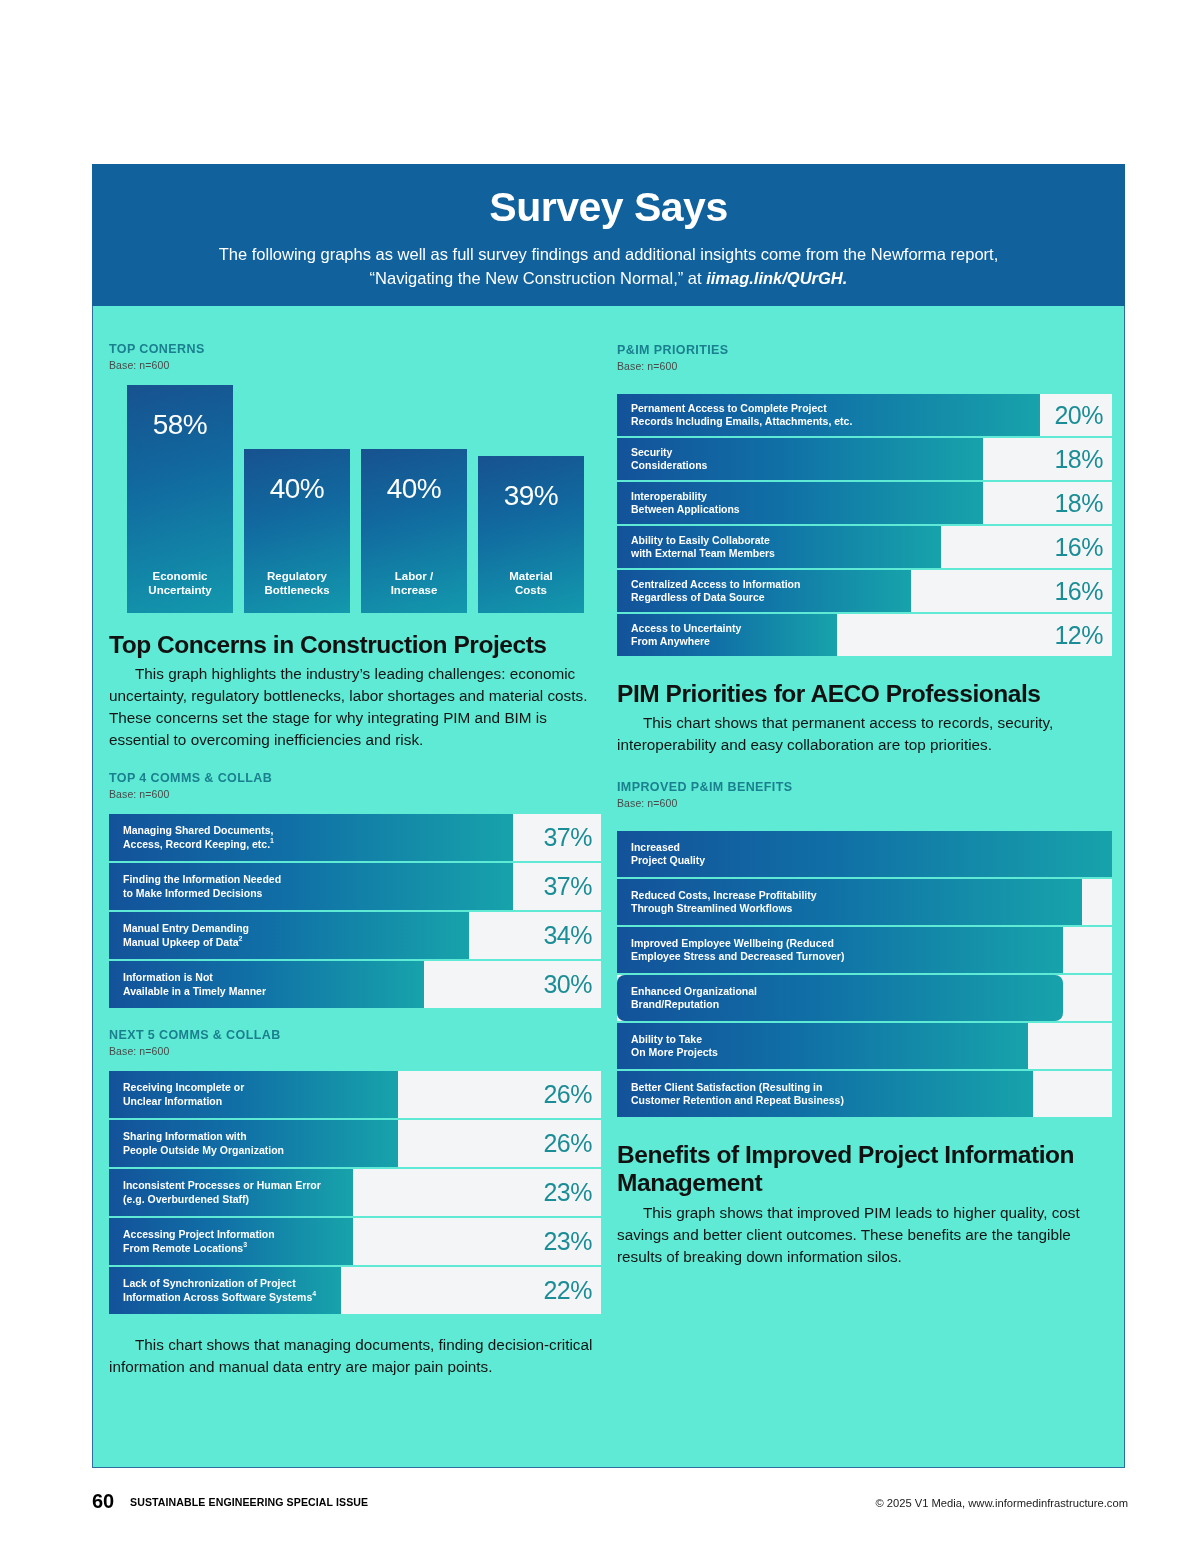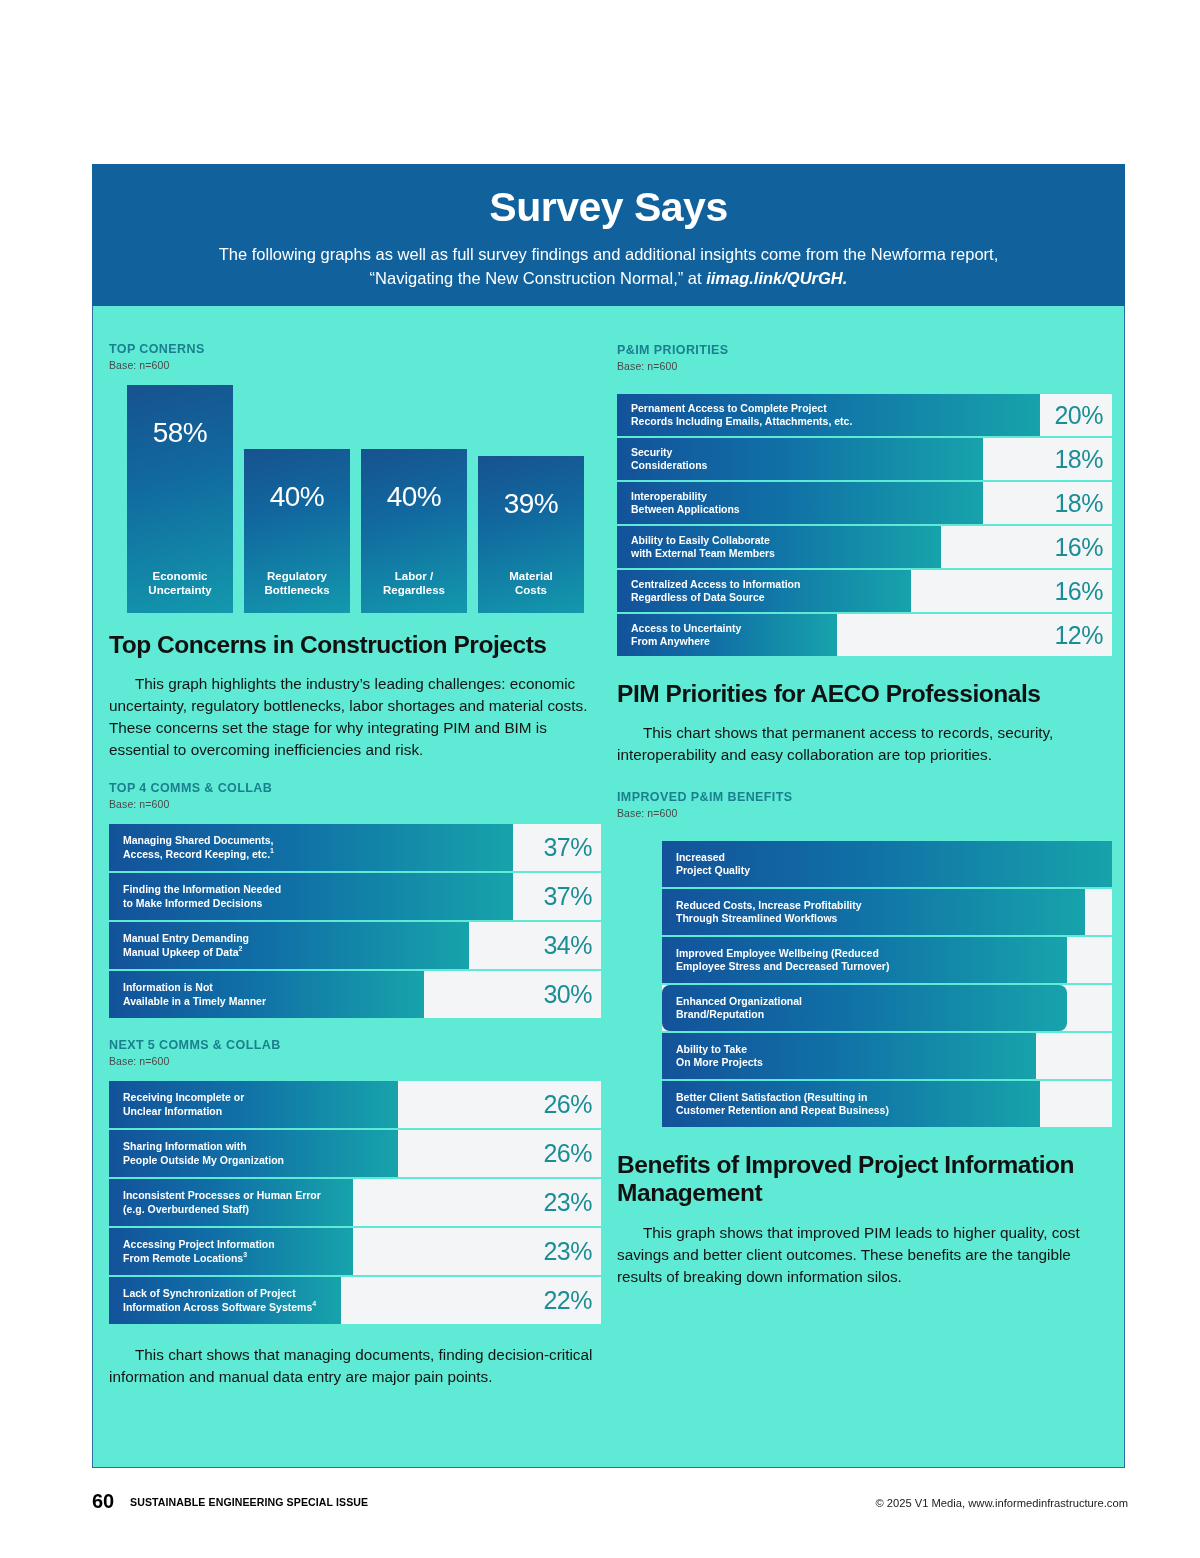--- a/index.html
+++ b/index.html
@@ -60,21 +60,21 @@
     display: flex; align-items: flex-end; gap: 11px;
     padding-left: 18px;
   }
   .vbar {
     position: relative;
     width: 106px;
     background: linear-gradient(165deg, #17528f 0%, #11699f 40%, #1399ad 100%);
     display: flex; flex-direction: column; justify-content: space-between;
     align-items: center; color: #fff;
   }
-  .vbar-val { font-size: 28px; font-weight: 500; padding-top: 32px; letter-spacing: -0.5px; }
+  .vbar-val { font-size: 28px; font-weight: 500; padding-top: 24px; letter-spacing: -0.5px; }
   .vbar-lbl { font-size: 11.5px; font-weight: bold; line-height: 1.22; text-align: center; padding-bottom: 16px; }
 
   
   .hchart { margin-top: 14px; }
   .hrow {
     position: relative;
     display: flex; align-items: stretch;
     background: #f4f5f6;
     margin-bottom: 2px;
   }
@@ -98,30 +98,30 @@
   
   .chart-priorities .hrow { height: 42px; }
   .chart-priorities .hval { width: 72px; }
 
   .chart-top4 .hrow { height: 47px; }
   .chart-top4 .hval { width: 88px; }
 
   .chart-next5 .hrow { height: 47px; }
   .chart-next5 .hval { width: 88px; }
 
-  .chart-benefits .hrow { height: 46px; margin-left: 45px; }
+  .chart-benefits .hrow { height: 46px; }
   .chart-benefits .hval { width: 0; padding: 0; }
 
   
   .art-h {
     font-size: 24.5px; font-weight: bold; color: #111; letter-spacing: -0.45px;
     line-height: 1.15;
   }
   .art-p {
-    font-size: 15.3px; line-height: 1.44; color: #141414; margin-top: 14px;
+    font-size: 15.3px; line-height: 1.44; color: #141414; margin-top: 4px;
     text-indent: 26px;
   }
 
   
   .footer { position: absolute; left: 92px; top: 1494px; width: 1036px; }
   .pg-num {
     position: absolute; left: 0; top: -4px;
     font-size: 20px; font-weight: bold; color: #000;
   }
   .pg-issue {
@@ -158,21 +158,21 @@
           <div class="vbar" style="height:100%;">
             <div class="vbar-val">58%</div>
             <div class="vbar-lbl"><span>Economic</span><br><span>Uncertainty</span></div>
           </div>
           <div class="vbar" style="height:72%;">
             <div class="vbar-val">40%</div>
             <div class="vbar-lbl"><span>Regulatory</span><br><span>Bottlenecks</span></div>
           </div>
           <div class="vbar" style="height:72%;">
             <div class="vbar-val">40%</div>
-            <div class="vbar-lbl"><span>Labor /</span><br><span>Regardless</span></div>
+            <div class="vbar-lbl"><span>Labor /</span><br><span>Increase</span></div>
           </div>
           <div class="vbar" style="height:69%;">
             <div class="vbar-val">39%</div>
             <div class="vbar-lbl"><span>Material</span><br><span>Costs</span></div>
           </div>
         </div>
       </div>
 
       <div style="margin-top:18px;">
         <div class="art-h">Top Concerns in Construction Projects</div>

